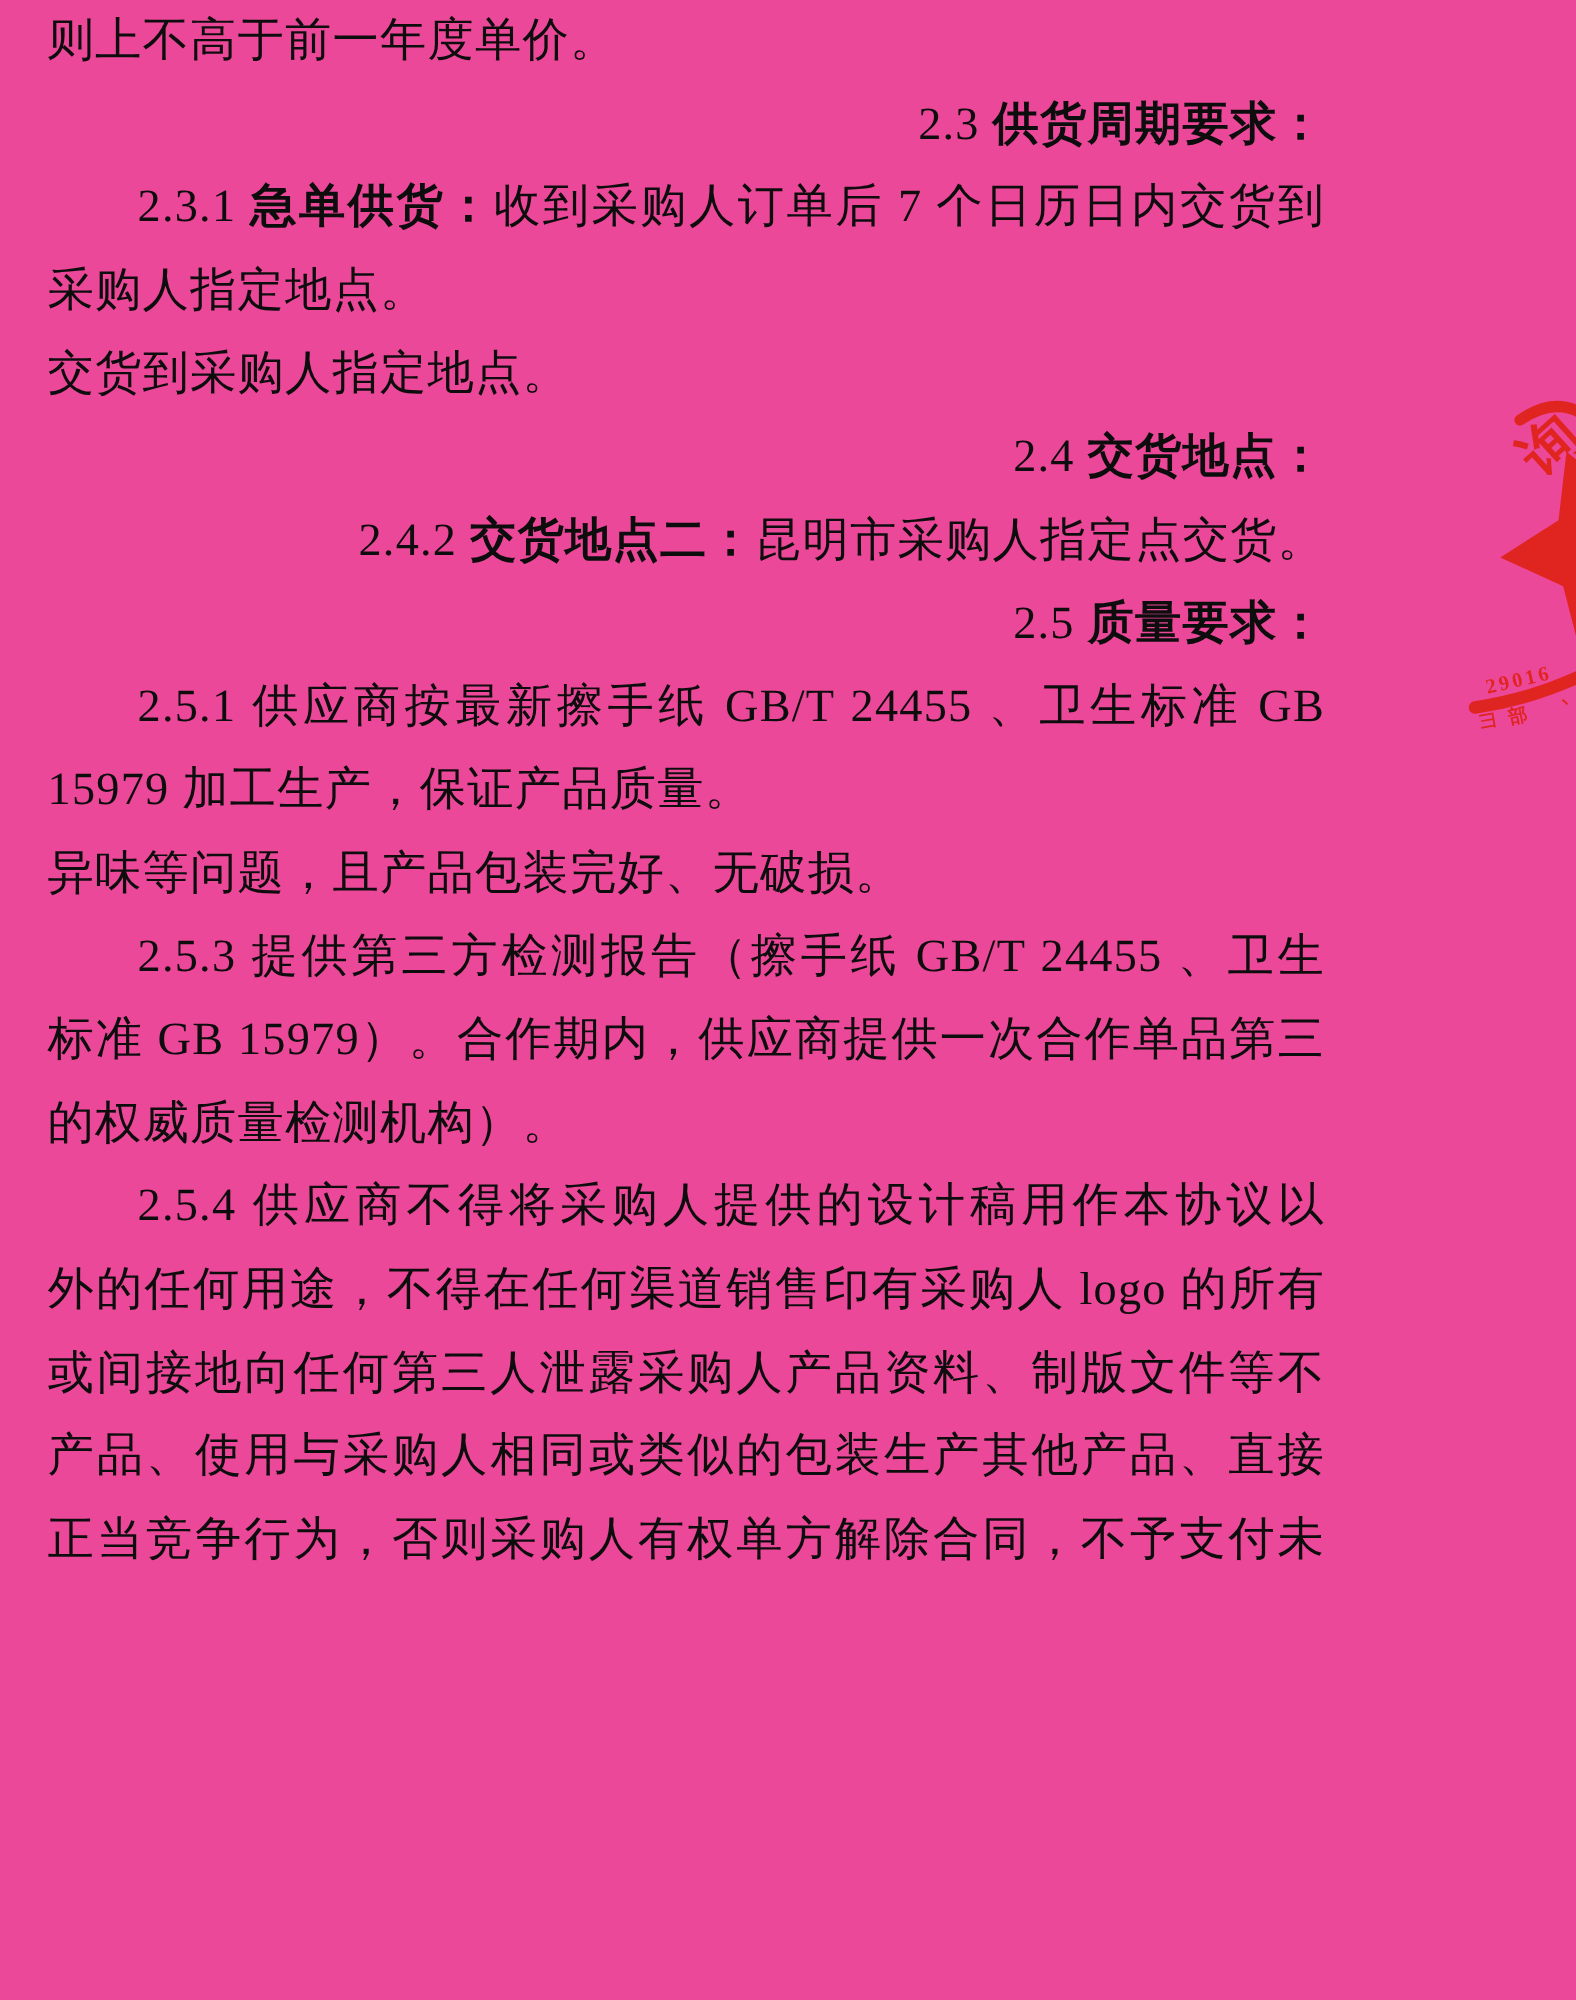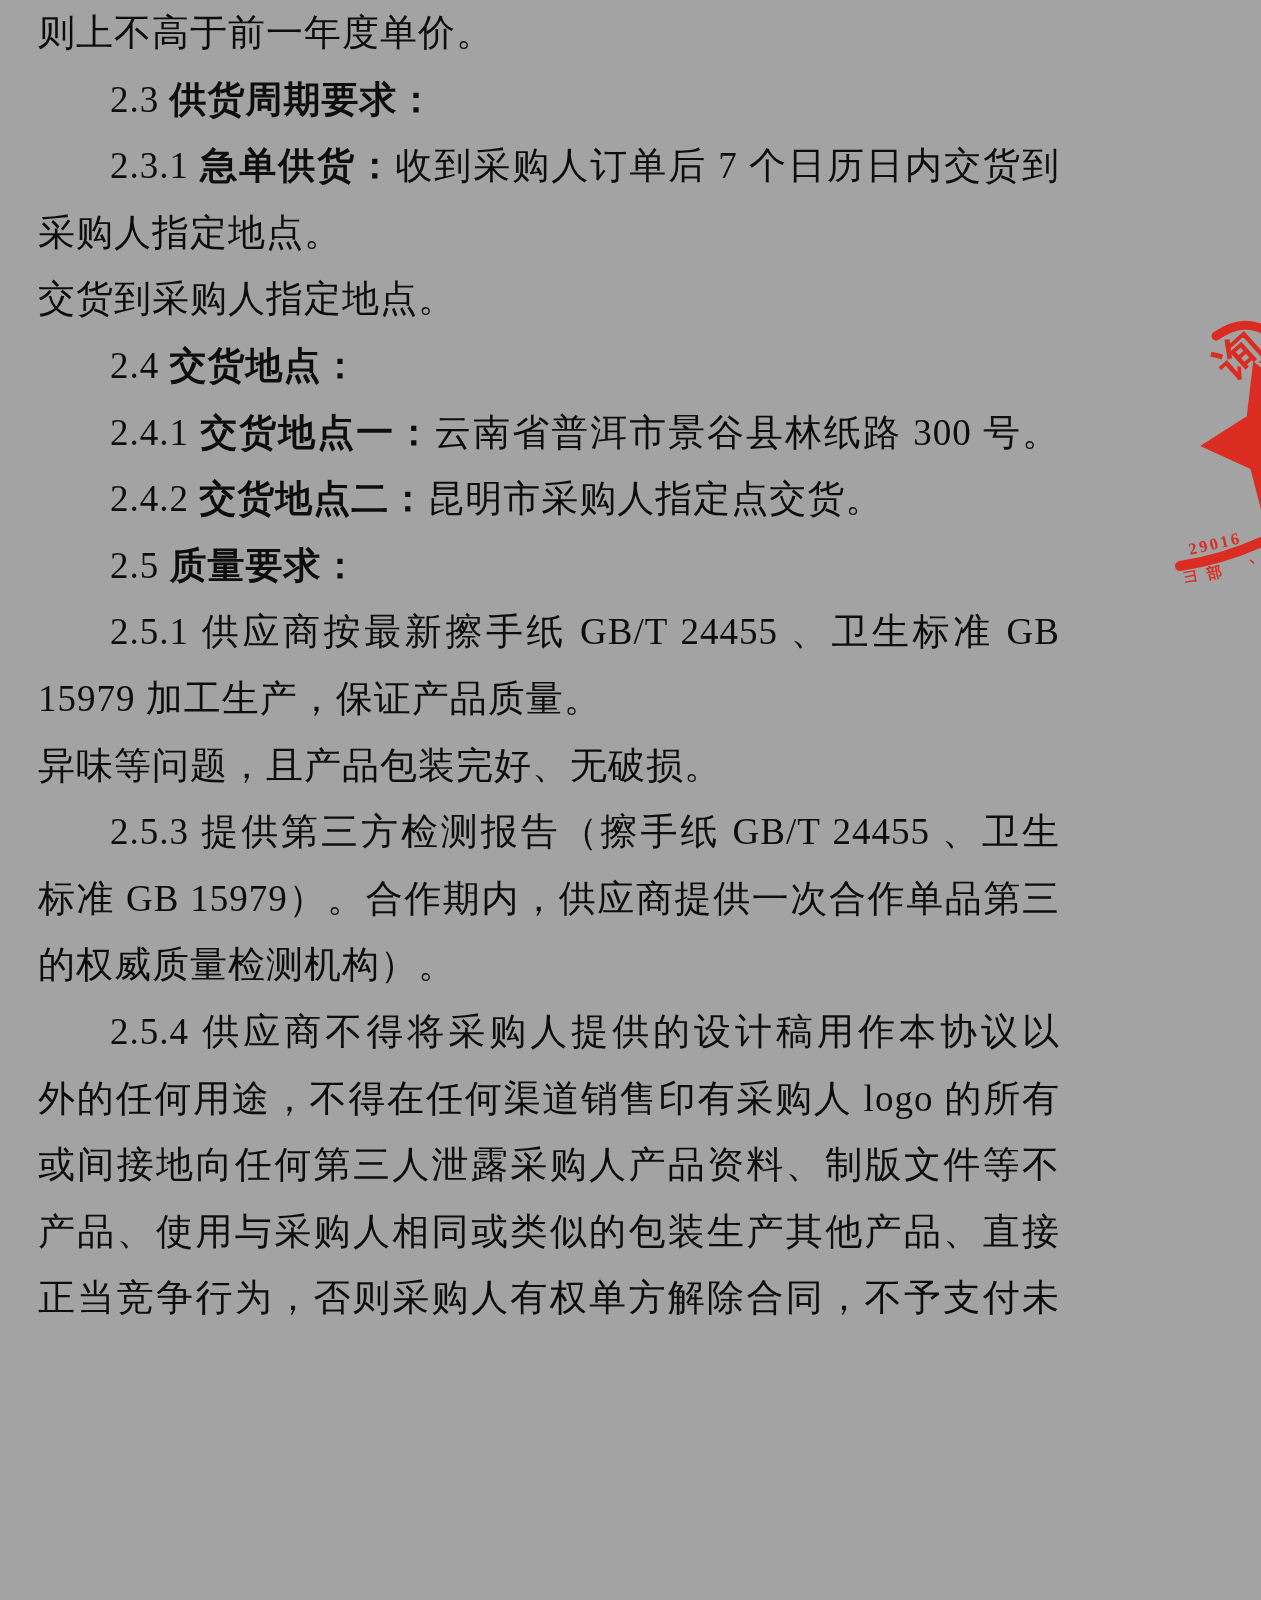--- a/index.html
+++ b/index.html
@@ -1,39 +1,39 @@
 <!DOCTYPE html>
 <html><head>
 <meta charset="utf-8">
 <style>
   html, body { margin: 0; padding: 0; background: #ffffff; }
   .page {
     position: relative;
     width: 1261px;
     height: 1600px;
-    background: #a3a3a3;
+    background: #ec4899;
     overflow: hidden;
     font-family: "Liberation Serif", "DejaVu Serif", serif;
     color: #0d0d0d;
   }
   .text-block {
     position: absolute;
     left: 38px;
     top: 0;
     width: 1022px;
   }
   .line {
     height: 66.6px;
     line-height: 66.6px;
     font-size: 37px;
     letter-spacing: 1px;
     white-space: normal;
   }
   .line .b { font-weight: bold; }
-  .indent { text-indent: 72px; }
+  .indent { text-indent: 72px; text-align: right; }
   .justify {
     text-align: justify;
     text-align-last: justify;
   }
   .stamp {
     position: absolute;
     left: 1130px;
     top: 272px;
     overflow: visible;
     opacity: 0.93;
@@ -47,21 +47,20 @@
 
 <div class="page">
   <div class="text-block">
 
     <div class="line"><span></span><span class="b"></span><span>则上不高于前一年度单价。</span></div>
     <div class="line indent"><span>2.3 </span><span class="b">供货周期要求：</span><span></span></div>
     <div class="line indent justify"><span>2.3.1 </span><span class="b">急单供货：</span><span>收到采购人订单后 7 个日历日内交货到</span></div>
     <div class="line"><span></span><span class="b"></span><span>采购人指定地点。</span></div>
     <div class="line"><span></span><span class="b"></span><span>交货到采购人指定地点。</span></div>
     <div class="line indent"><span>2.4 </span><span class="b">交货地点：</span><span></span></div>
-    <div class="line indent justify"><span>2.4.1 </span><span class="b">交货地点一：</span><span>云南省普洱市景谷县林纸路 300 号。</span></div>
     <div class="line indent"><span>2.4.2 </span><span class="b">交货地点二：</span><span>昆明市采购人指定点交货。</span></div>
     <div class="line indent"><span>2.5 </span><span class="b">质量要求：</span><span></span></div>
     <div class="line indent justify"><span>2.5.1 </span><span class="b"></span><span>供应商按最新擦手纸 GB/T 24455 、卫生标准 GB</span></div>
     <div class="line"><span></span><span class="b"></span><span>15979 加工生产，保证产品质量。</span></div>
     <div class="line"><span></span><span class="b"></span><span>异味等问题，且产品包装完好、无破损。</span></div>
     <div class="line indent justify"><span>2.5.3 </span><span class="b"></span><span>提供第三方检测报告（擦手纸 GB/T 24455 、卫生</span></div>
     <div class="line justify"><span></span><span class="b"></span><span>标准 GB 15979）。合作期内，供应商提供一次合作单品第三</span></div>
     <div class="line"><span></span><span class="b"></span><span>的权威质量检测机构）。</span></div>
     <div class="line indent justify"><span>2.5.4 </span><span class="b"></span><span>供应商不得将采购人提供的设计稿用作本协议以</span></div>
     <div class="line justify"><span></span><span class="b"></span><span>外的任何用途，不得在任何渠道销售印有采购人 logo 的所有</span></div>

